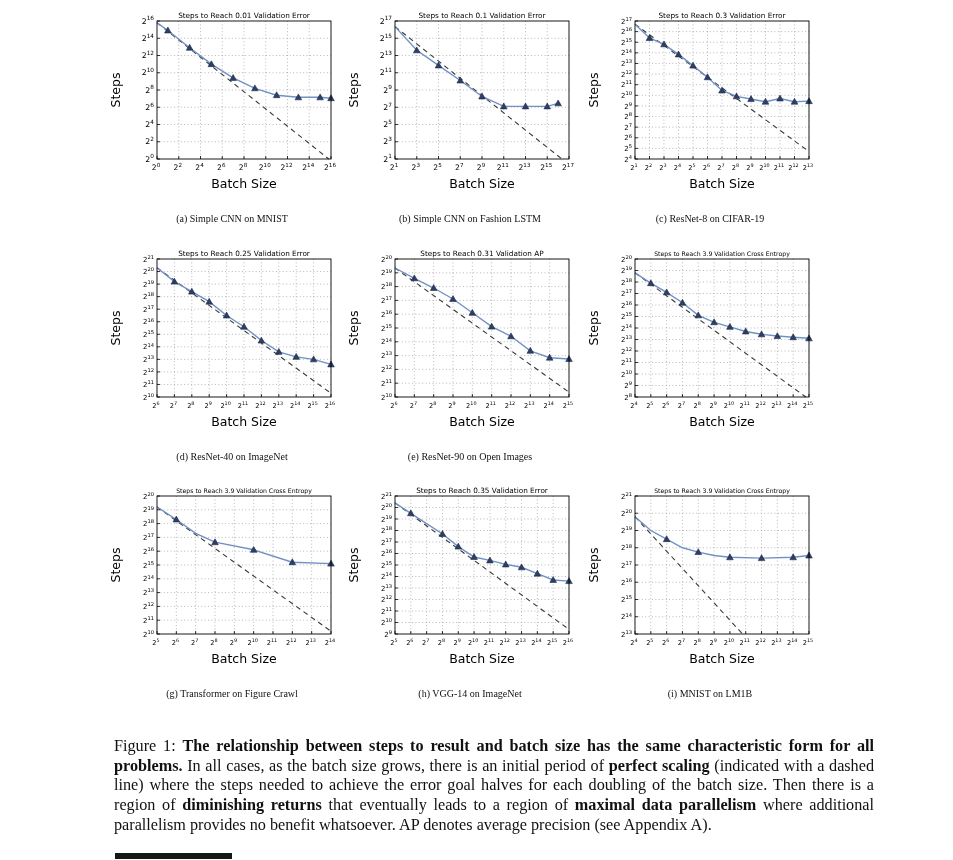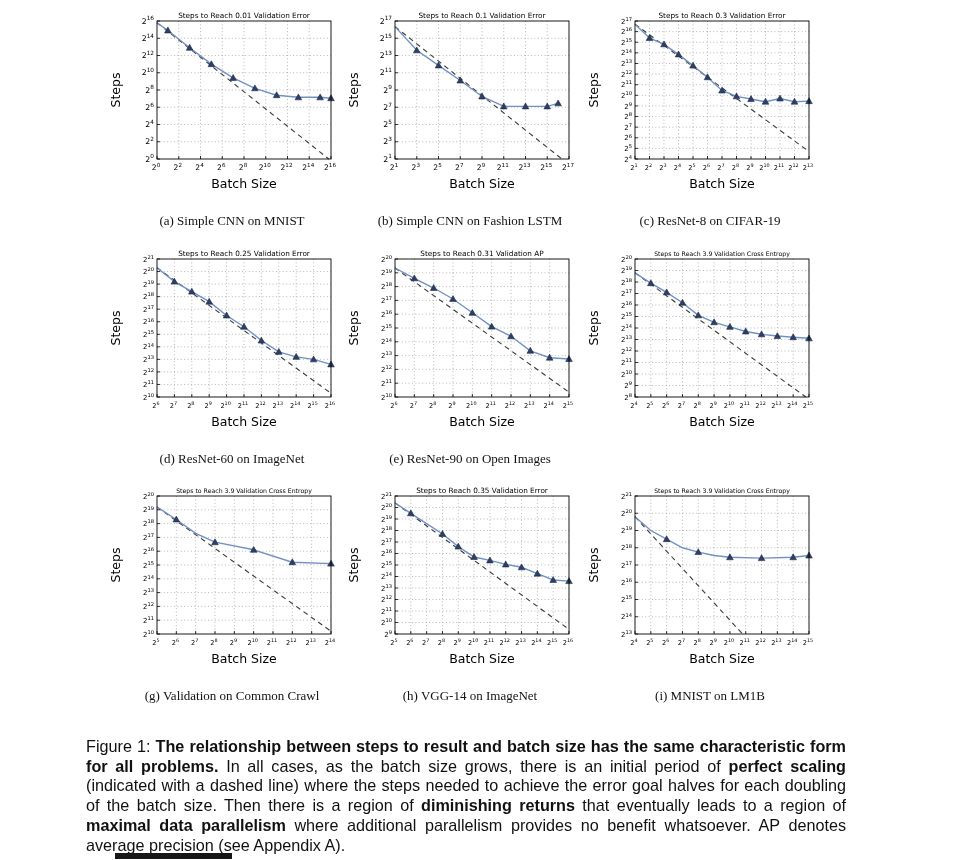--- a/index.html
+++ b/index.html
@@ -1,23 +1,23 @@
 <!DOCTYPE html>
 <html><head>
 <meta charset="utf-8">
 <style>
   html,body{margin:0;padding:0;background:#fff;}
   #page{position:relative;width:953px;height:860px;background:#ffffff;overflow:hidden;
         font-family:"DejaVu Sans",sans-serif;}
   .cell{position:absolute;width:250px;}
   .cell svg{display:block;}
   .subcap{margin-top:13px;text-align:center;font-family:"Liberation Serif","DejaVu Serif",serif;
-          font-size:13px;color:#111;}
-  #figure-caption{position:absolute;left:86px;top:720px;width:760px;
-          font-family:Liberation Sans, sans-serif;font-size:16.2px;
+          font-size:10px;color:#111;}
+  #figure-caption{position:absolute;left:114px;top:720px;width:760px;
+          font-family:Liberation Serif, serif;font-size:16.2px;
           line-height:19.7px;color:#111;text-align:justify;margin-top:17px;}
   #bottom-bar{position:absolute;left:115px;top:853px;width:117px;height:6px;background:#161616;}
 </style>
 </head>
 <body>
 
 <div id="page">
   <div id="figure-grid">
       <div class="cell" style="left: 107px; top: 8px;">
         <svg width="250" height="192" viewBox="0 0 250 192" style="font-family: &quot;DejaVu Sans&quot;, sans-serif;">
@@ -335,21 +335,21 @@
           <line x1="50" y1="38.09090909090908" x2="53" y2="38.09090909090908" stroke="#000000" stroke-width="0.8"></line>
           <text x="47" y="40.69090909090908" text-anchor="end" font-size="7" fill="#000">2<tspan dy="-2.8000000000000003" font-size="5.18">19</tspan></text>
           <line x1="50" y1="25.545454545454547" x2="53" y2="25.545454545454547" stroke="#000000" stroke-width="0.8"></line>
           <text x="47" y="28.145454545454548" text-anchor="end" font-size="7" fill="#000">2<tspan dy="-2.8000000000000003" font-size="5.18">20</tspan></text>
           <line x1="50" y1="13" x2="53" y2="13" stroke="#000000" stroke-width="0.8"></line>
           <text x="47" y="15.6" text-anchor="end" font-size="7" fill="#000">2<tspan dy="-2.8000000000000003" font-size="5.18">21</tspan></text>
           <text x="137" y="9.5" text-anchor="middle" font-size="7.3" fill="#000">Steps to Reach 0.25 Validation Error</text>
           <text x="137" y="180" text-anchor="middle" font-size="12.5" fill="#000">Batch Size</text>
           <text x="13" y="82" text-anchor="middle" font-size="12.5" fill="#000" transform="rotate(-90 13 82)">Steps</text>
         </svg>
-        <div class="subcap">(d) ResNet-60 on ImageNet</div>
+        <div class="subcap">(d) ResNet-40 on ImageNet</div>
       </div>
       <div class="cell" style="left: 345px; top: 246px;">
         <svg width="250" height="192" viewBox="0 0 250 192" style="font-family: &quot;DejaVu Sans&quot;, sans-serif;">
           <line x1="69.33333333333333" y1="13" x2="69.33333333333333" y2="151" stroke="#9a9a9a" stroke-width="0.7" stroke-dasharray="1,2.4"></line>
           <line x1="88.66666666666666" y1="13" x2="88.66666666666666" y2="151" stroke="#9a9a9a" stroke-width="0.7" stroke-dasharray="1,2.4"></line>
           <line x1="108" y1="13" x2="108" y2="151" stroke="#9a9a9a" stroke-width="0.7" stroke-dasharray="1,2.4"></line>
           <line x1="127.33333333333333" y1="13" x2="127.33333333333333" y2="151" stroke="#9a9a9a" stroke-width="0.7" stroke-dasharray="1,2.4"></line>
           <line x1="146.66666666666669" y1="13" x2="146.66666666666669" y2="151" stroke="#9a9a9a" stroke-width="0.7" stroke-dasharray="1,2.4"></line>
           <line x1="166" y1="13" x2="166" y2="151" stroke="#9a9a9a" stroke-width="0.7" stroke-dasharray="1,2.4"></line>
           <line x1="185.33333333333334" y1="13" x2="185.33333333333334" y2="151" stroke="#9a9a9a" stroke-width="0.7" stroke-dasharray="1,2.4"></line>
@@ -581,21 +581,21 @@
           <line x1="50" y1="40.599999999999994" x2="53" y2="40.599999999999994" stroke="#000000" stroke-width="0.8"></line>
           <text x="47" y="43.199999999999996" text-anchor="end" font-size="7" fill="#000">2<tspan dy="-2.8000000000000003" font-size="5.18">18</tspan></text>
           <line x1="50" y1="26.799999999999997" x2="53" y2="26.799999999999997" stroke="#000000" stroke-width="0.8"></line>
           <text x="47" y="29.4" text-anchor="end" font-size="7" fill="#000">2<tspan dy="-2.8000000000000003" font-size="5.18">19</tspan></text>
           <line x1="50" y1="13" x2="53" y2="13" stroke="#000000" stroke-width="0.8"></line>
           <text x="47" y="15.6" text-anchor="end" font-size="7" fill="#000">2<tspan dy="-2.8000000000000003" font-size="5.18">20</tspan></text>
           <text x="137" y="9.5" text-anchor="middle" font-size="6.2" fill="#000">Steps to Reach 3.9 Validation Cross Entropy</text>
           <text x="137" y="180" text-anchor="middle" font-size="12.5" fill="#000">Batch Size</text>
           <text x="13" y="82" text-anchor="middle" font-size="12.5" fill="#000" transform="rotate(-90 13 82)">Steps</text>
         </svg>
-        <div class="subcap">(g) Validation on Common Crawl</div>
+        <div class="subcap">(g) Transformer on Figure Crawl</div>
       </div>
       <div class="cell" style="left: 345px; top: 483px;">
         <svg width="250" height="192" viewBox="0 0 250 192" style="font-family: &quot;DejaVu Sans&quot;, sans-serif;">
           <line x1="65.81818181818181" y1="13" x2="65.81818181818181" y2="151" stroke="#9a9a9a" stroke-width="0.7" stroke-dasharray="1,2.4"></line>
           <line x1="81.63636363636364" y1="13" x2="81.63636363636364" y2="151" stroke="#9a9a9a" stroke-width="0.7" stroke-dasharray="1,2.4"></line>
           <line x1="97.45454545454545" y1="13" x2="97.45454545454545" y2="151" stroke="#9a9a9a" stroke-width="0.7" stroke-dasharray="1,2.4"></line>
           <line x1="113.27272727272728" y1="13" x2="113.27272727272728" y2="151" stroke="#9a9a9a" stroke-width="0.7" stroke-dasharray="1,2.4"></line>
           <line x1="129.0909090909091" y1="13" x2="129.0909090909091" y2="151" stroke="#9a9a9a" stroke-width="0.7" stroke-dasharray="1,2.4"></line>
           <line x1="144.9090909090909" y1="13" x2="144.9090909090909" y2="151" stroke="#9a9a9a" stroke-width="0.7" stroke-dasharray="1,2.4"></line>
           <line x1="160.72727272727272" y1="13" x2="160.72727272727272" y2="151" stroke="#9a9a9a" stroke-width="0.7" stroke-dasharray="1,2.4"></line>

